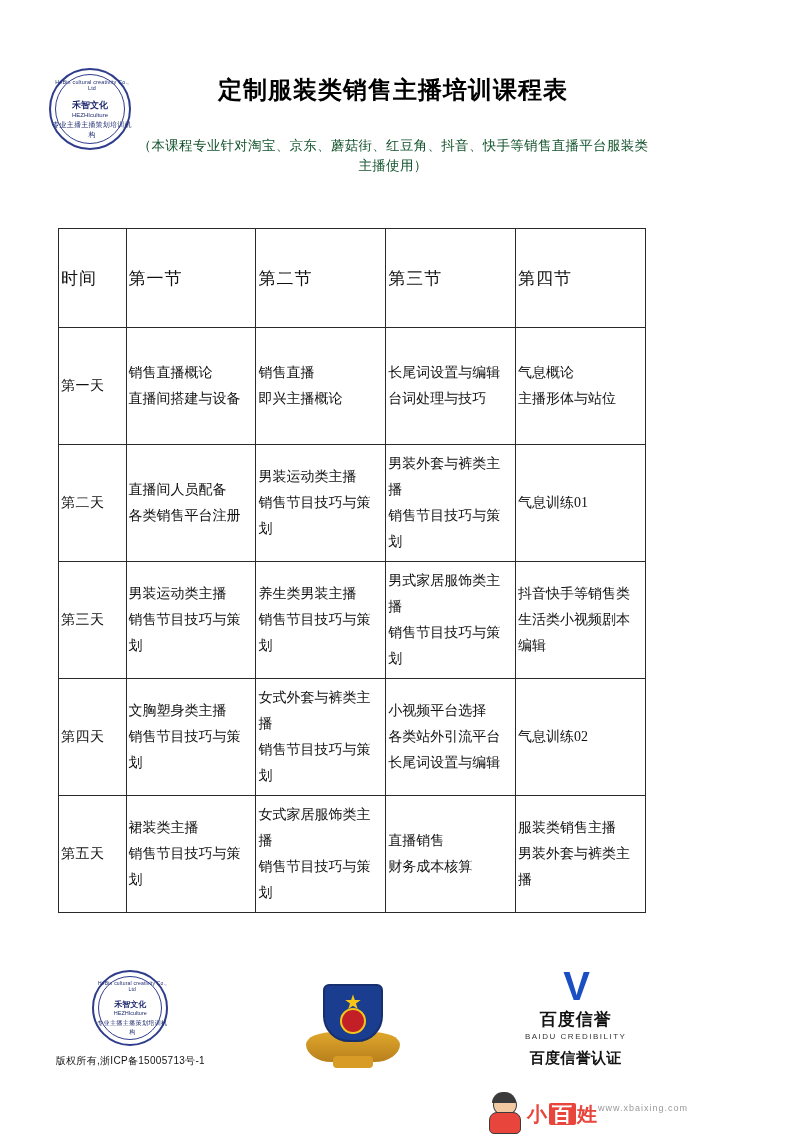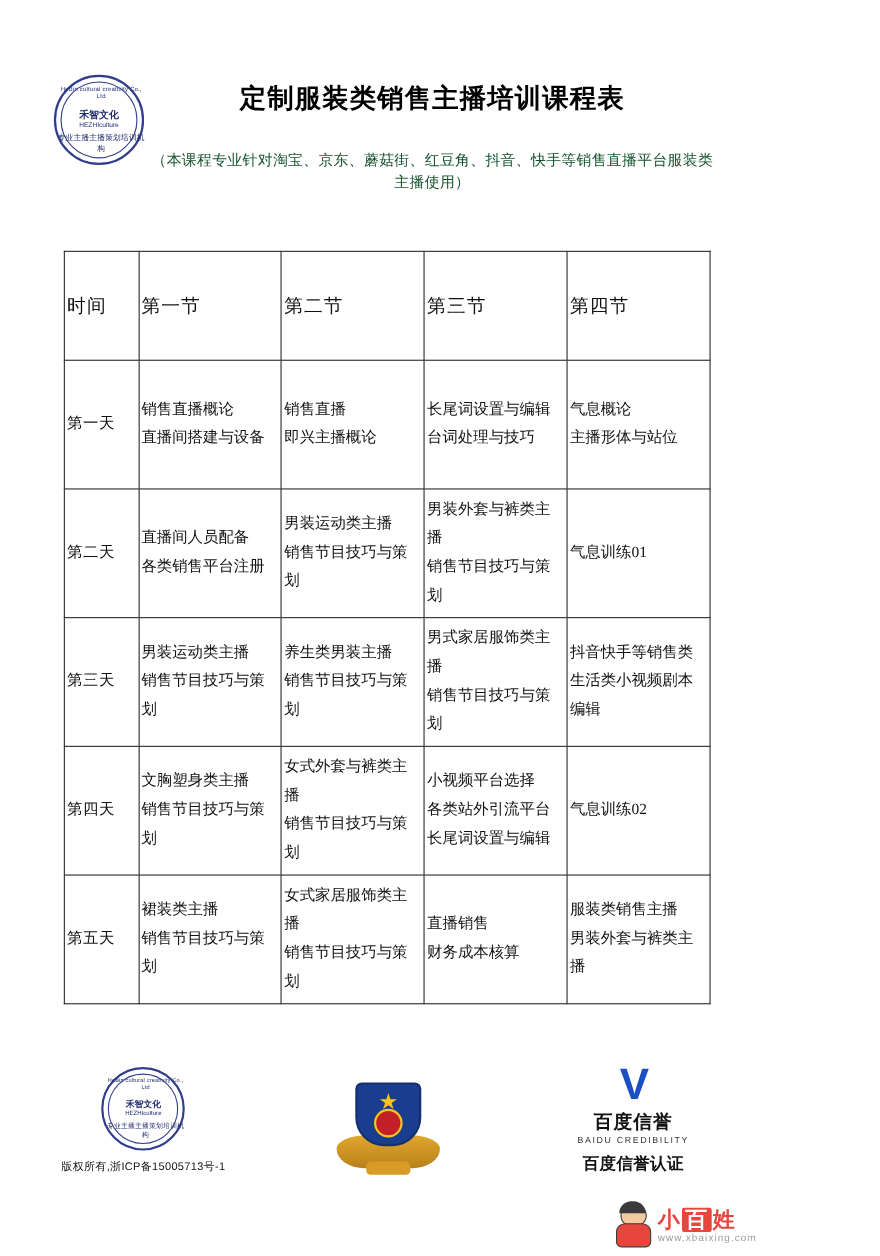--- a/index.html
+++ b/index.html
@@ -310,21 +310,20 @@
   .wm-body {
     position: absolute;
     left: 2px; top: 18px;
     width: 30px; height: 20px;
     background: #e8453c;
     border-radius: 8px 8px 5px 5px;
     border: 1.5px solid #3b3b3b;
   }
   .wm-text {
     display: flex;
-    flex-direction: column;
     align-items: flex-start;
   }
   .wm-cn {
     font-size: 20px;
     font-weight: bold;
     color: #e8453c;
     line-height: 22px;
     letter-spacing: 1px;
   }
   .wm-cn .wm-box {

